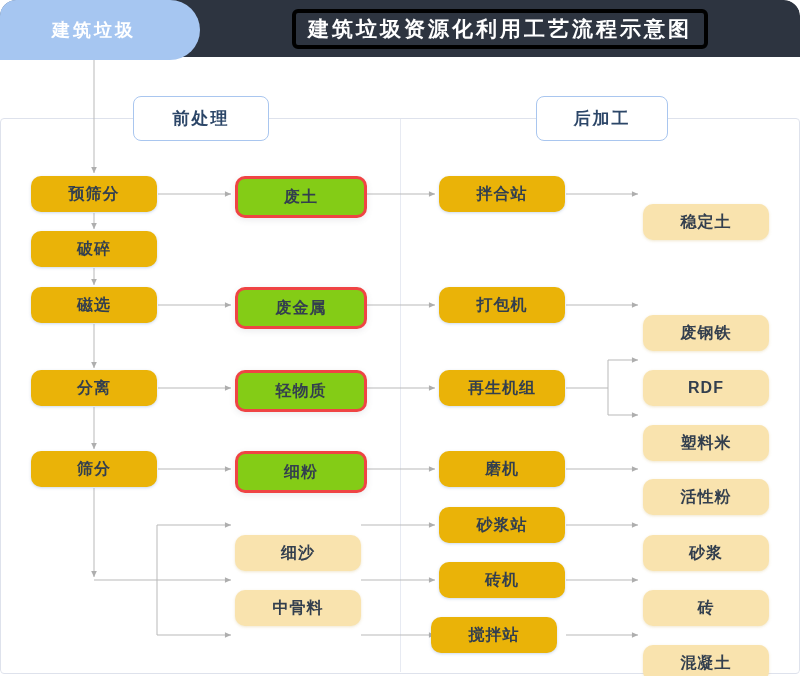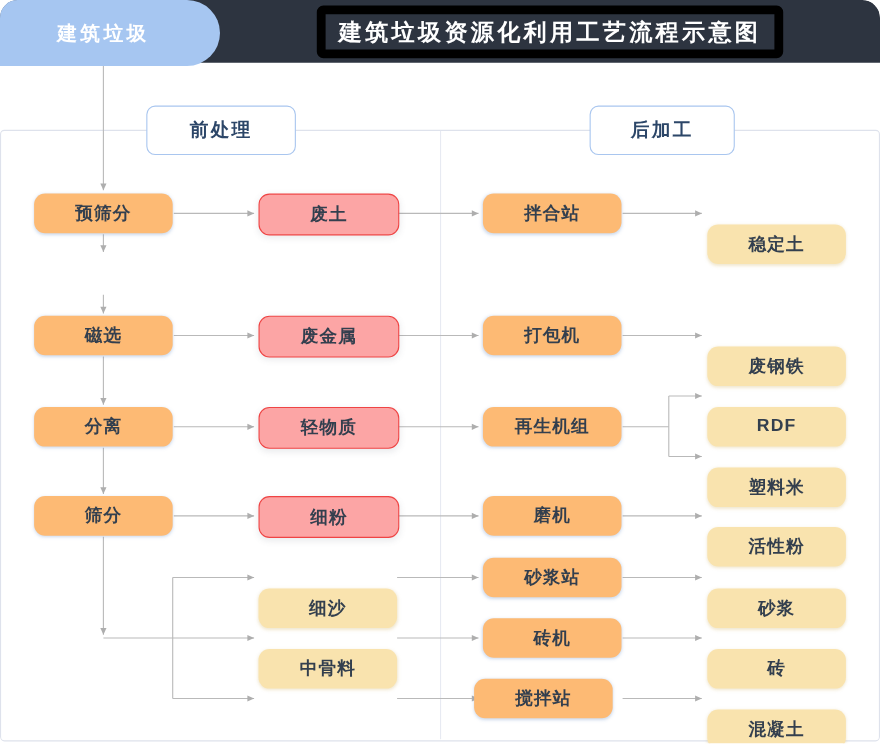--- a/index.html
+++ b/index.html
@@ -11,21 +11,21 @@
   
   .header-bar{
     position:absolute;left:0;top:0;width:800px;height:57px;
     background:#2d3440;border-radius:16px 16px 0 0;
   }
   .title-wrap{
     position:absolute;left:200px;top:0;width:600px;height:57px;
     display:flex;align-items:center;justify-content:center;
   }
   .title-box{
-    border:8px solid #000000;border-radius:6px;padding:2px 12px;
+    border:4px solid #000000;border-radius:6px;padding:2px 12px;
     color:#ffffff;font-size:21px;font-weight:bold;letter-spacing:3px;white-space:nowrap;
   }
   .tab{
     position:absolute;left:0;top:0;width:200px;height:60px;
     background:#a6c6f1;border-radius:14px 34px 34px 0;
     display:flex;align-items:center;justify-content:center;padding-right:12px;box-sizing:border-box;
     color:#ffffff;font-size:18px;font-weight:bold;letter-spacing:3px;text-align:right;
   }
   
   .panel{
@@ -41,22 +41,22 @@
     font-size:17px;font-weight:bold;color:#2c4668;letter-spacing:2px;z-index:3;
   }
   #sec-pre{left:133px;top:96px;width:134px;}
   #sec-post{left:536px;top:96px;width:130px;}
   
   .node{
     position:absolute;width:126px;height:36px;border-radius:10px;
     display:flex;align-items:center;justify-content:center;
     font-size:16px;font-weight:600;color:#333f4e;letter-spacing:1px;z-index:2;white-space:nowrap;
   }
-  .node.blue{background:#fdba74;box-shadow:0 1px 3px rgba(110,145,200,.35);}
-  .node.white{background:#fca5a5;border:1px solid #ef4444;box-shadow:0 2px 6px rgba(80,90,110,.12);}
+  .node.blue{background:#eab308;box-shadow:0 1px 3px rgba(110,145,200,.35);}
+  .node.white{background:#84cc16;border:3px solid #ef4444;box-shadow:0 2px 6px rgba(80,90,110,.12);}
   .node.yellow{background:#f9e3ae;box-shadow:0 1px 3px rgba(205,175,95,.30);margin-top:28px;}
   svg.connectors{position:absolute;left:0;top:0;z-index:1;}
 </style>
 </head>
 <body>
 
 <div class="stage">
 
   <div class="header-bar"></div>
   <div class="title-wrap">
@@ -111,20 +111,21 @@
       <path d="M566 635 H638" marker-end="url(#arrow)"></path>
 
       <path d="M566 388 H608"></path>
       <path d="M608 360 V415"></path>
       <path d="M608 360 H638" marker-end="url(#arrow)"></path>
       <path d="M608 415 H638" marker-end="url(#arrow)"></path>
     </g>
   </svg>
 
   <div class="node blue" style="left:31px;top:176px">预筛分</div>
+  <div class="node blue" style="left:31px;top:231px">破碎</div>
   <div class="node blue" style="left:31px;top:287px">磁选</div>
   <div class="node blue" style="left:31px;top:370px">分离</div>
   <div class="node blue" style="left:31px;top:451px">筛分</div>
 
   <div class="node white" style="left:235px;top:176px">废土</div>
   <div class="node white" style="left:235px;top:287px">废金属</div>
   <div class="node white" style="left:235px;top:370px">轻物质</div>
   <div class="node white" style="left:235px;top:451px">细粉</div>
   <div class="node yellow" style="left:235px;top:507px">细沙</div>
   <div class="node yellow" style="left:235px;top:562px">中骨料</div>

